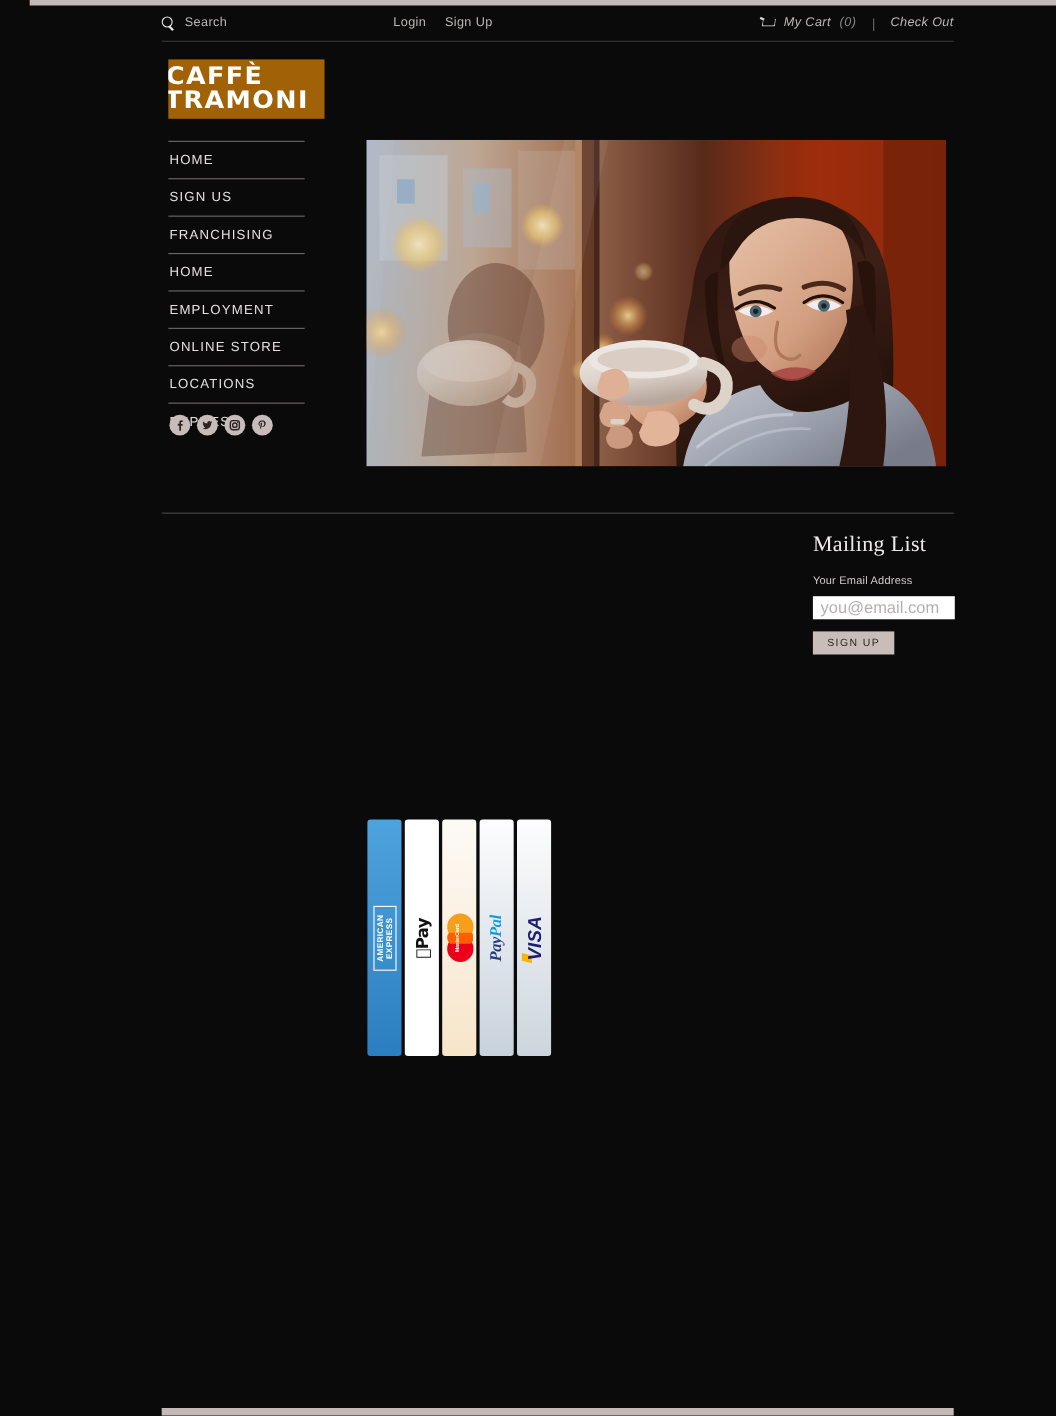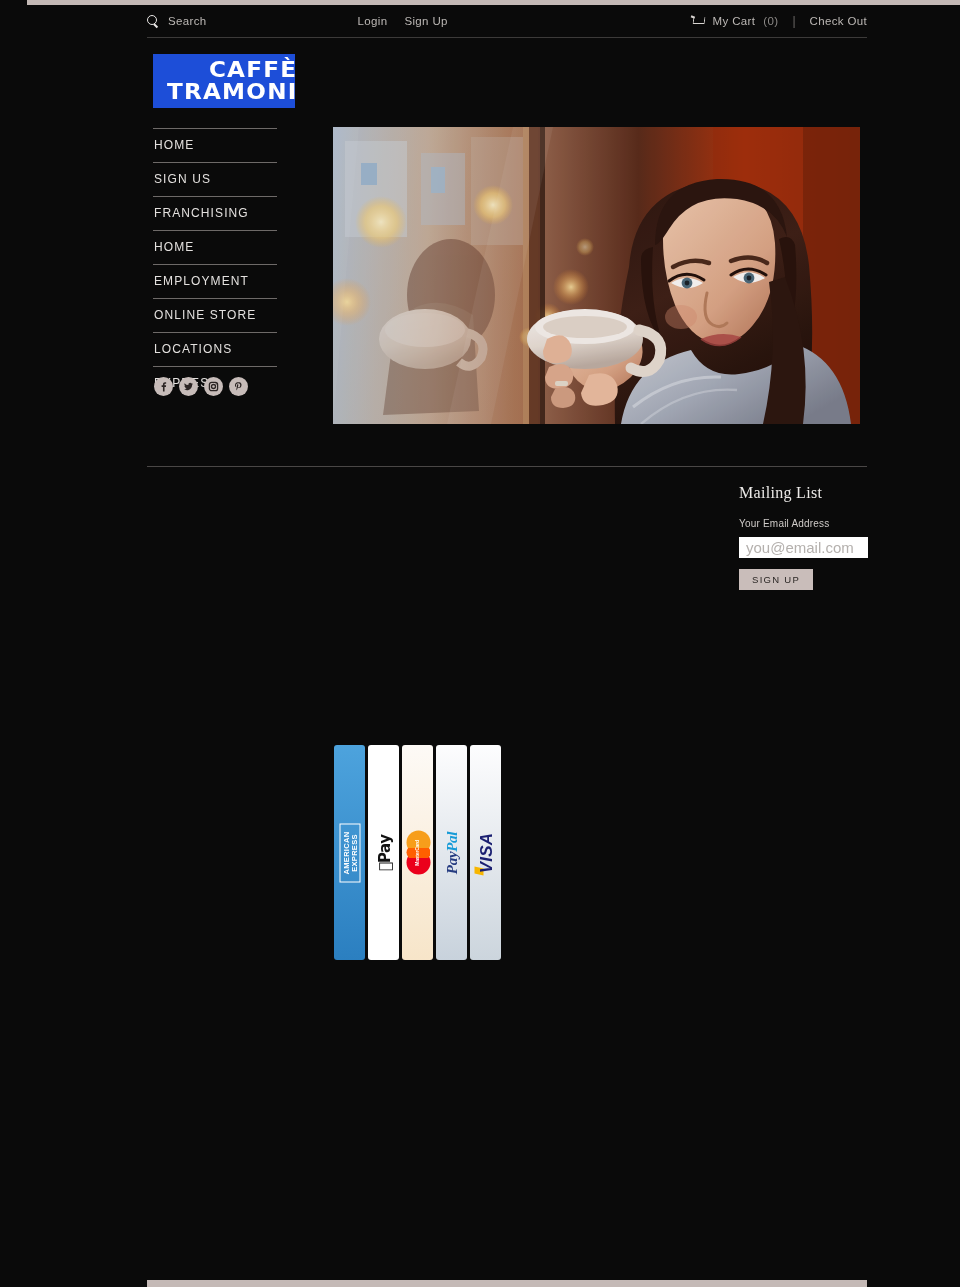--- a/index.html
+++ b/index.html
@@ -76,21 +76,21 @@
     margin-left: 151px;
   }
   .util-auth a, .util-right a {
     font-size: 11.5px;
     color: #bcb8b5;
     text-decoration: none;
     letter-spacing: 0.35px;
   }
   .util-right {
     margin-left: auto;
-    display: flex; align-items: center;
+    display: flex; align-items: center; font-style: italic;
   }
   .cart-link { display: flex; align-items: center; gap: 8px; cursor: pointer; }
   .cart-glyph {
     position: relative;
     width: 14px; height: 11px;
     display: inline-block;
   }
   .cart-glyph::before {
     content: "";
     position: absolute;
@@ -114,24 +114,24 @@
     color: #6b6866;
     margin: 0 14px;
     font-size: 12px;
   }
 
   
   .logo-wrap {
     position: absolute;
     top: 54px; left: 126px;
     width: 142px; height: 54px;
-    background: #1d4ed8;
+    background: #a16207;
     display: flex;
     flex-direction: column;
-    align-items: flex-end;
+    align-items: flex-start;
     justify-content: center;
     cursor: pointer;
     overflow: hidden;
   }
   .logo-line {
     color: #ffffff;
     font-family: "DejaVu Sans", sans-serif;
     font-weight: bold;
     line-height: 0.98;
     letter-spacing: 1.2px;
@@ -195,21 +195,21 @@
   }
 
   
   .mailing {
     position: absolute;
     top: 484px; left: 712px;
     width: 130px;
   }
   .mailing-title {
     font-family: "Liberation Serif", serif;
-    font-size: 16px;
+    font-size: 20px;
     color: #eceae8;
     letter-spacing: 0.3px;
     margin-bottom: 16px;
     white-space: nowrap;
   }
   .mailing-label {
     font-size: 10px;
     color: #cfcbc8;
     letter-spacing: 0.2px;
     margin-bottom: 8px;

